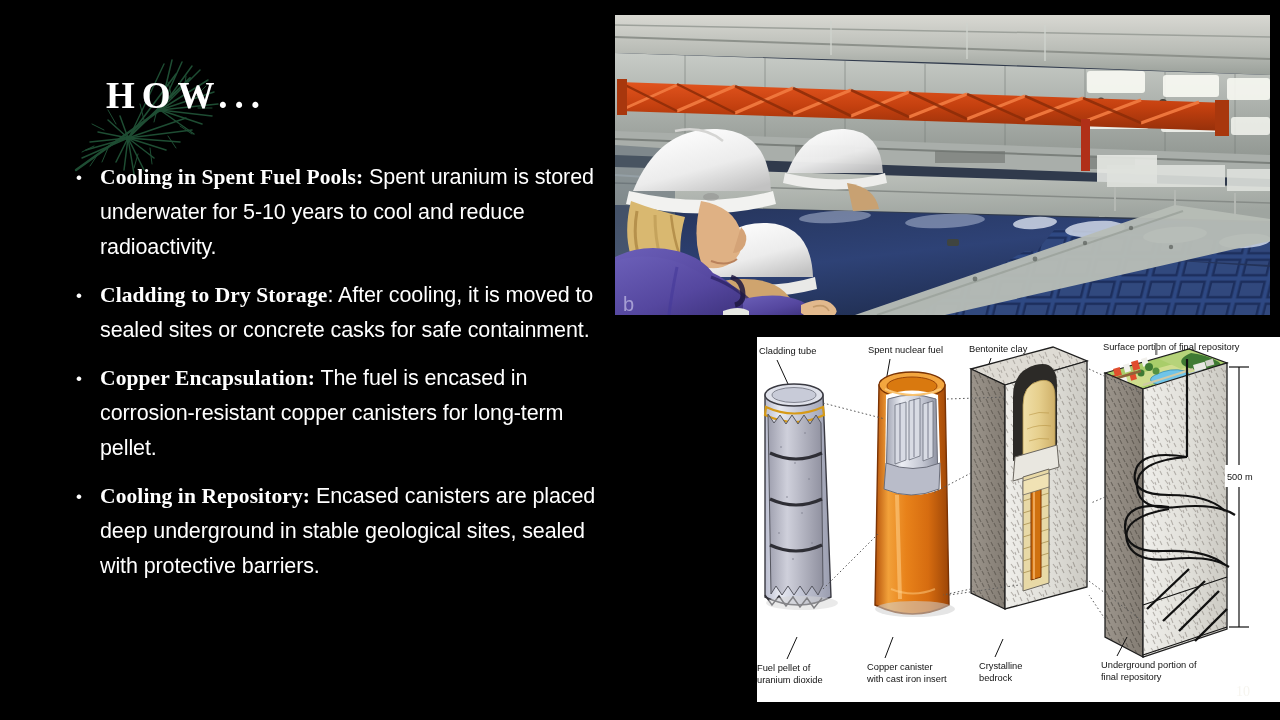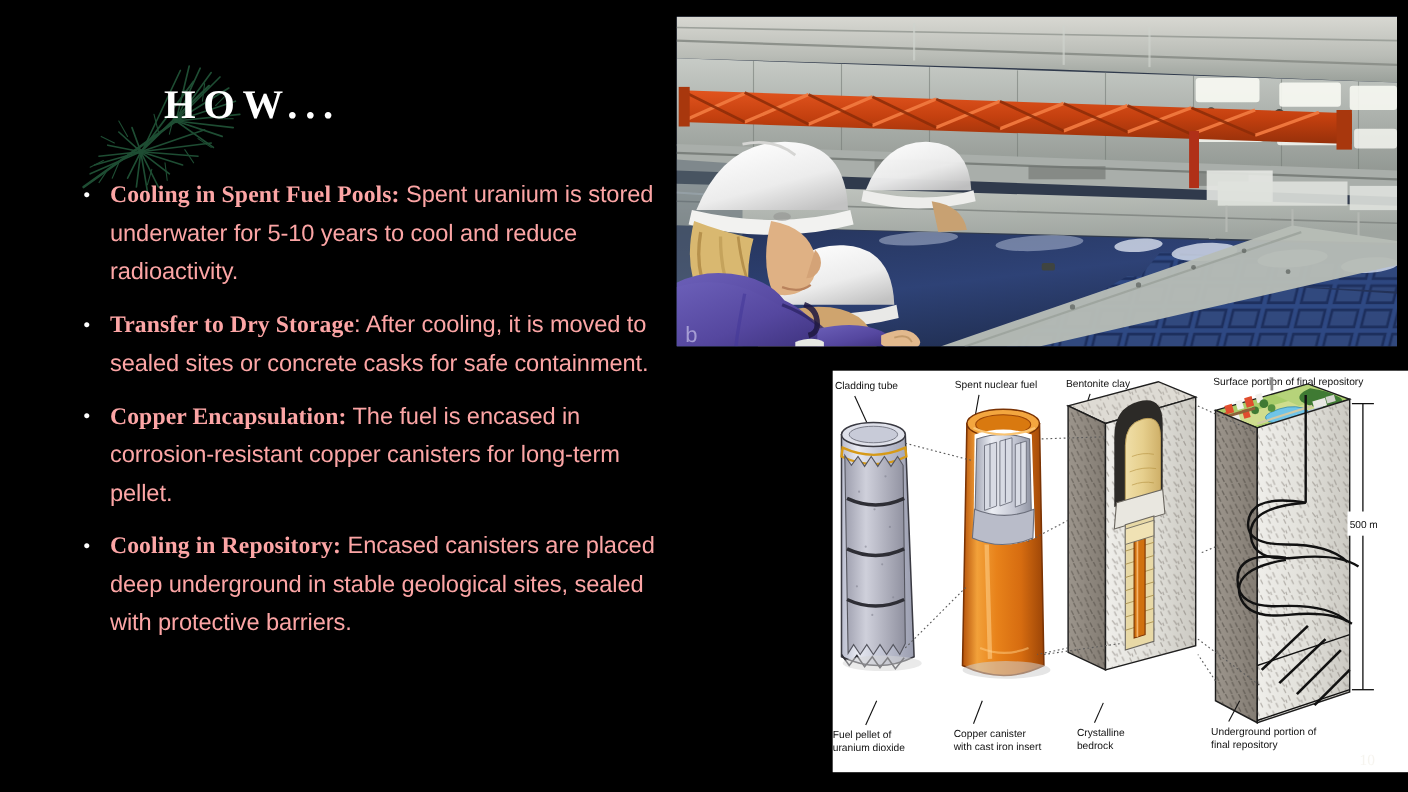--- a/index.html
+++ b/index.html
@@ -46,21 +46,20 @@
     position: absolute;
     left: 106px;
     top: 74px;
     font-family: "Liberation Serif", serif;
     font-weight: bold;
     font-size: 37px;
     line-height: 44px;
     letter-spacing: 7px;
     color: #ffffff;
     white-space: nowrap;
-    margin-left: 43px;
   }
 
   
   #bullet-list {
     position: absolute;
     left: 70px;
     top: 160px;
     width: 540px;
   }
   .bullet-row {
@@ -72,21 +71,21 @@
     flex: 0 0 30px;
     color: #ffffff;
     font-size: 17px;
     line-height: 35px;
     text-align: left;
     padding-left: 6px;
     box-sizing: border-box;
   }
   .bullet-text {
     flex: 1 1 auto;
-    color: #fca5a5;
+    color: #ffffff;
     font-size: 21.5px;
     line-height: 35px;
     letter-spacing: -0.1px;
   }
   .bullet-lead {
     font-family: "Liberation Serif", serif;
     font-weight: bold;
     font-size: 21.5px;
     letter-spacing: 0.1px;
   }
@@ -204,21 +203,21 @@
       <div class="bullet-row">
         <div class="bullet-marker">•</div>
         <div class="bullet-text">
           <span class="bullet-lead">Cooling in Spent Fuel Pools:</span><span class="bullet-body"> Spent uranium is stored underwater for 5-10 years to cool and reduce radioactivity.</span>
         </div>
       </div>
 
       <div class="bullet-row">
         <div class="bullet-marker">•</div>
         <div class="bullet-text">
-          <span class="bullet-lead">Transfer to Dry Storage</span><span class="bullet-body">: After cooling, it is moved to sealed sites or concrete casks for safe containment.</span>
+          <span class="bullet-lead">Cladding to Dry Storage</span><span class="bullet-body">: After cooling, it is moved to sealed sites or concrete casks for safe containment.</span>
         </div>
       </div>
 
       <div class="bullet-row">
         <div class="bullet-marker">•</div>
         <div class="bullet-text">
           <span class="bullet-lead">Copper Encapsulation:</span><span class="bullet-body"> The fuel is encased in corrosion-resistant copper canisters for long-term pellet.</span>
         </div>
       </div>
 

